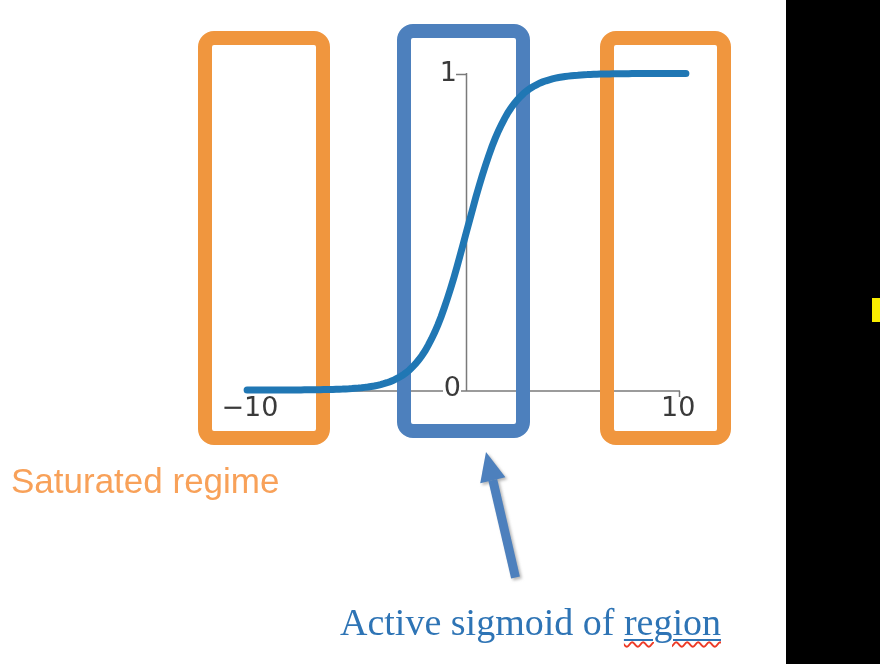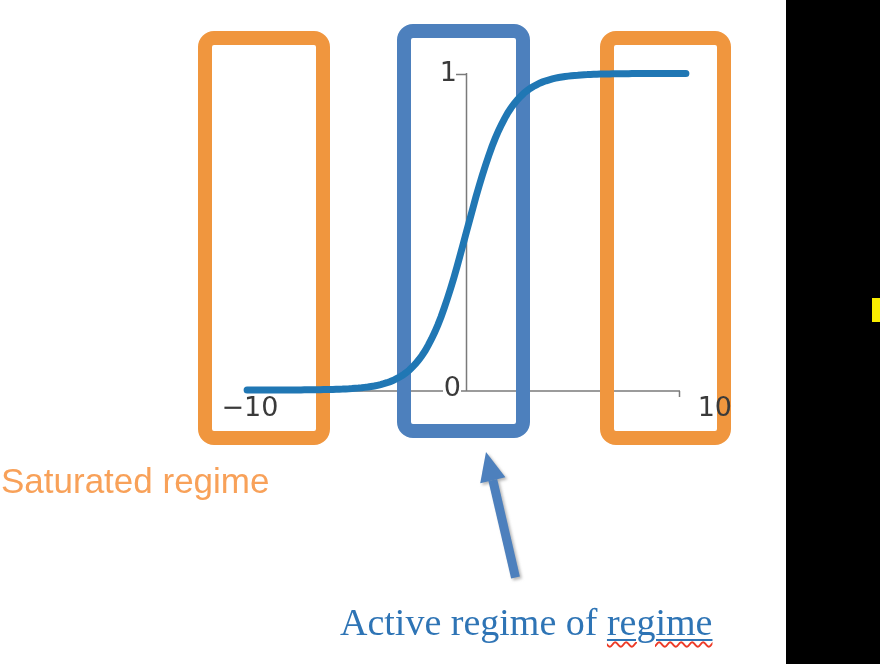--- a/index.html
+++ b/index.html
@@ -33,24 +33,24 @@
     position: absolute;
     color: #3a3a3a;
     font-family: "DejaVu Sans", sans-serif;
     font-size: 27px;
     line-height: 1;
     white-space: nowrap;
   }
   #tick-y-1 { left: 425px; top: 58px;  width: 32px; text-align: right; }
   #tick-origin { left: 443px; top: 373px; width: 18px; text-align: right; background: #ffffff; }
   #tick-x-neg10 { left: 219px; top: 393px; width: 62px; text-align: center; }
-  #tick-x-10 { left: 661px; top: 393px; width: 40px; text-align: right; margin-left: 31px; }
+  #tick-x-10 { left: 661px; top: 393px; width: 40px; text-align: left; }
   #saturated-label {
     position: absolute;
-    left: 1px; top: 461px;
+    left: 11px; top: 461px;
     font-family: "Liberation Sans", sans-serif;
     font-size: 35px;
     line-height: 1.15;
     color: #f8a159;
     white-space: nowrap;
   }
   #active-label {
     position: absolute;
     left: 340px; top: 603px;
     font-family: "Liberation Serif", serif;
@@ -95,18 +95,18 @@
     </g>
   </svg>
 
   <div id="tick-y-1" class="tick-label">1</div>
   <div id="tick-origin" class="tick-label">0</div>
   <div id="tick-x-neg10" class="tick-label">−10</div>
   <div id="tick-x-10" class="tick-label">10</div>
 
   <div id="saturated-label">Saturated regime</div>
 
-  <div id="active-label"><span>Active regime of </span><span class="u-blue"><span class="u-wavy">regime</span></span></div>
+  <div id="active-label"><span>Active sigmoid of </span><span class="u-blue"><span class="u-wavy">region</span></span></div>
 
   <div id="black-strip"></div>
   <div id="yellow-marker"></div>
 
 </div>
 
 </body></html>

